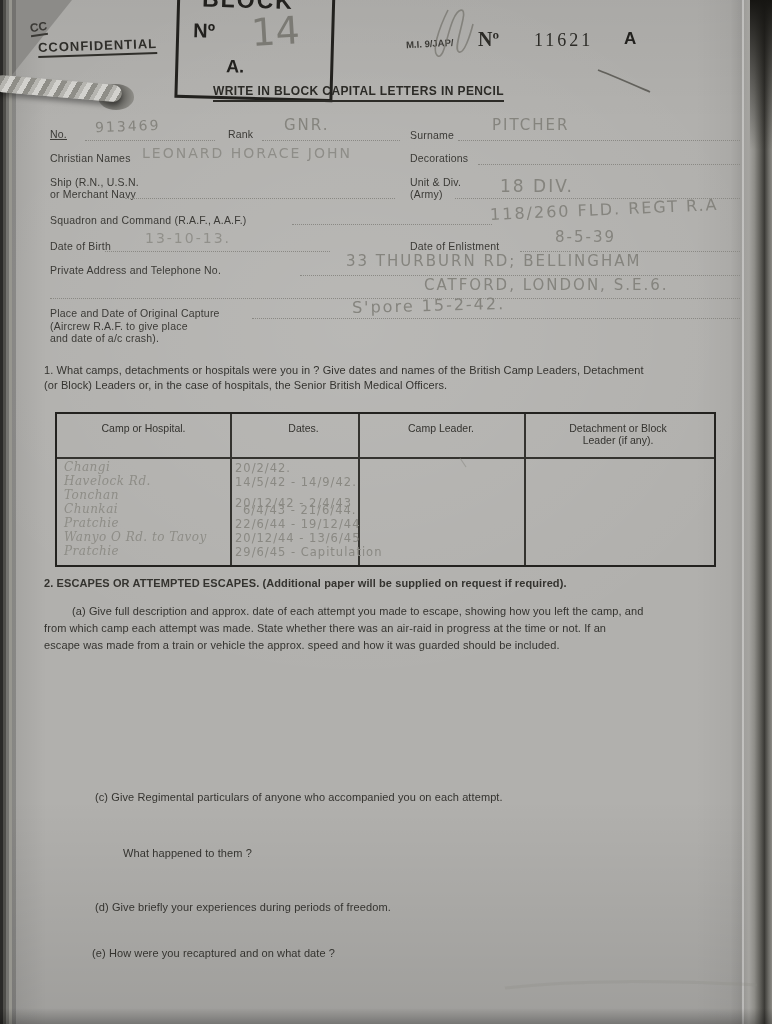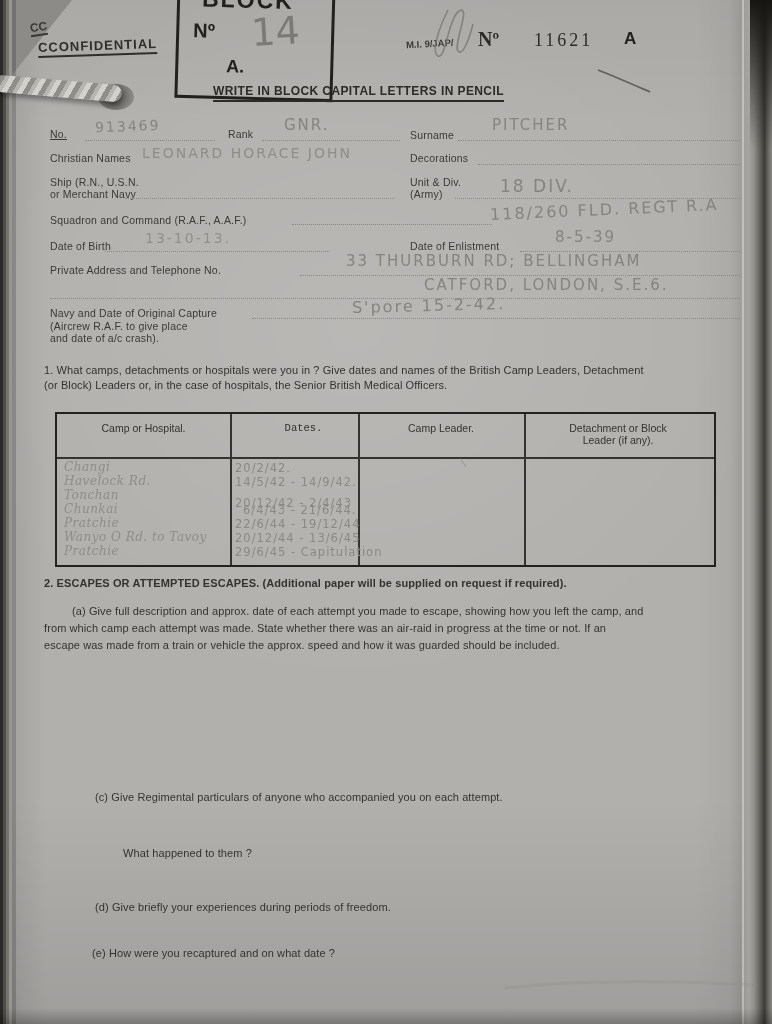--- a/index.html
+++ b/index.html
@@ -130,36 +130,36 @@
   <div class="abs lbl" style="left:410px;top:240px;">Date of Enlistment</div>
   <div class="abs hw" style="left:555px;top:228px;font-size:15px;">8-5-39</div>
   <div class="leader" style="left:520px;top:250px;width:220px;"></div>
 
   <div class="abs lbl" style="left:50px;top:264px;">Private Address and Telephone No.</div>
   <div class="abs hw" style="left:322px;top:252px;font-size:15px;white-space:nowrap;margin-left:24px;">33  THURBURN RD; BELLINGHAM</div>
   <div class="leader" style="left:300px;top:274px;width:440px;"></div>
   <div class="abs hw" style="left:424px;top:276px;font-size:15px;white-space:nowrap;">CATFORD, LONDON, S.E.6.</div>
   <div class="leader" style="left:50px;top:297px;width:690px;"></div>
 
-  <div class="abs lbl" style="left:50px;top:307px;">Navy and Date of Original Capture</div>
+  <div class="abs lbl" style="left:50px;top:307px;">Place and Date of Original Capture</div>
   <div class="abs lbl" style="left:50px;top:320px;">(Aircrew R.A.F. to give place</div>
   <div class="abs lbl" style="left:50px;top:332px;">and date of a/c crash).</div>
   <div class="abs hw" style="left:352px;top:296px;font-size:16px;transform:rotate(-1.5deg);">S'pore 15-2-42.</div>
   <div class="leader" style="left:252px;top:317px;width:488px;"></div>
 
   <div class="abs para" style="left:44px;top:364px;white-space:nowrap;">1.   What camps, detachments or hospitals were you in ?   Give dates and names of the British Camp Leaders,  Detachment</div>
   <div class="abs para" style="left:44px;top:379px;white-space:nowrap;">(or Block) Leaders or, in the case of hospitals, the Senior British Medical Officers.</div>
 
   <div class="q1-table">
     <div class="vline" style="left:173px;"></div>
     <div class="vline" style="left:301px;"></div>
     <div class="vline" style="left:467px;"></div>
     <div class="hline"></div>
     <div class="th" style="left:0;width:173px;">Camp or Hospital.</div>
-    <div class="th" style="left:173px;width:147px;font-family:Liberation Mono, monospace;">Dates.</div>
+    <div class="th" style="left:173px;width:147px;">Dates.</div>
     <div class="th" style="left:301px;width:166px;">Camp Leader.</div>
     <div class="th" style="left:467px;width:188px;">Detachment or Block</div>
     <div class="th" style="left:467px;width:188px;top:20px;">Leader (if any).</div>
 
     <div class="trow-camp hw-c" style="top:46px;">Changi</div>
     <div class="trow-dates" style="top:47px;">20/2/42.</div>
     <div class="trow-camp hw-c" style="top:60px;">Havelock Rd.</div>
     <div class="trow-dates" style="top:61px;">14/5/42 - 14/9/42.</div>
     <div class="trow-camp hw-c" style="top:74px;">Tonchan</div>
     <div class="trow-dates" style="top:75px;margin-top:7px;">20/12/42 - 2/4/43</div>

